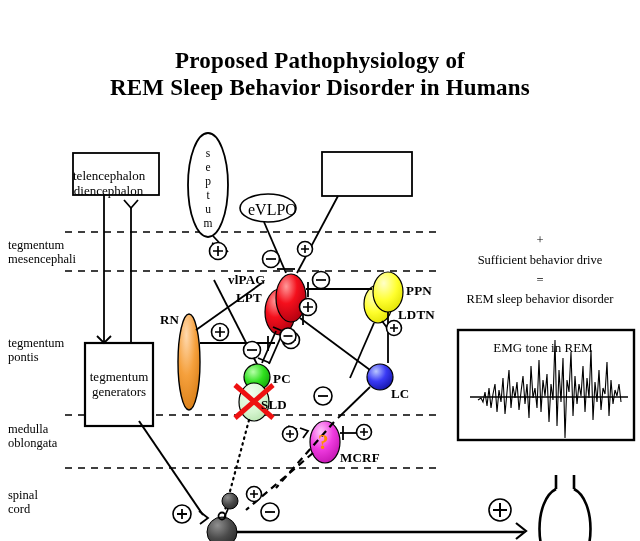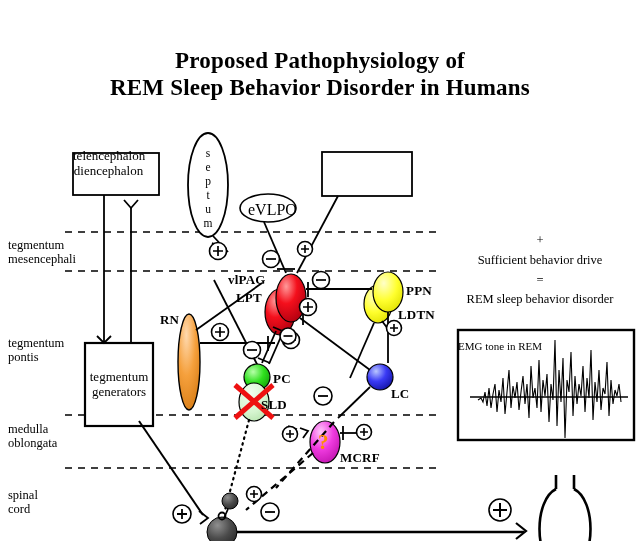--- a/index.html
+++ b/index.html
@@ -58,22 +58,22 @@
     position: absolute;
     left: 440px;
     width: 200px;
     text-align: center;
     font-size: 12.5px;
   }
   .emg-title {
     position: absolute;
     left: 458px;
     width: 170px;
-    text-align: left;
-    font-size: 11px;
+    text-align: center;
+    font-size: 13px;
   }
   .muscle-label {
     position: absolute;
     left: 500px;
     width: 110px;
     text-align: center;
     font-size: 13.5px;
   }
   .septum-letter {
     position: absolute;
@@ -378,21 +378,21 @@
   </div>
   <div class="region-label" style="left:8px; top:382px;">
     <div>medulla</div>
     <div>oblongata</div>
   </div>
   <div class="region-label" style="left:8px; top:448px;">
     <div>spinal</div>
     <div>cord</div>
   </div>
 
-  <div class="boxlabel" style="left:73px; top:108px; width:71px;">
+  <div class="boxlabel" style="left:73px; top:128px; width:71px;">
     <div>telencephalon</div>
     <div>diencephalon</div>
   </div>
   <div class="boxlabel" style="left:85px; top:329px; width:68px;">
     <div>tegmentum</div>
     <div>generators</div>
   </div>
 
   <div>
     <div class="septum-letter" style="top:108px;">s</div>

